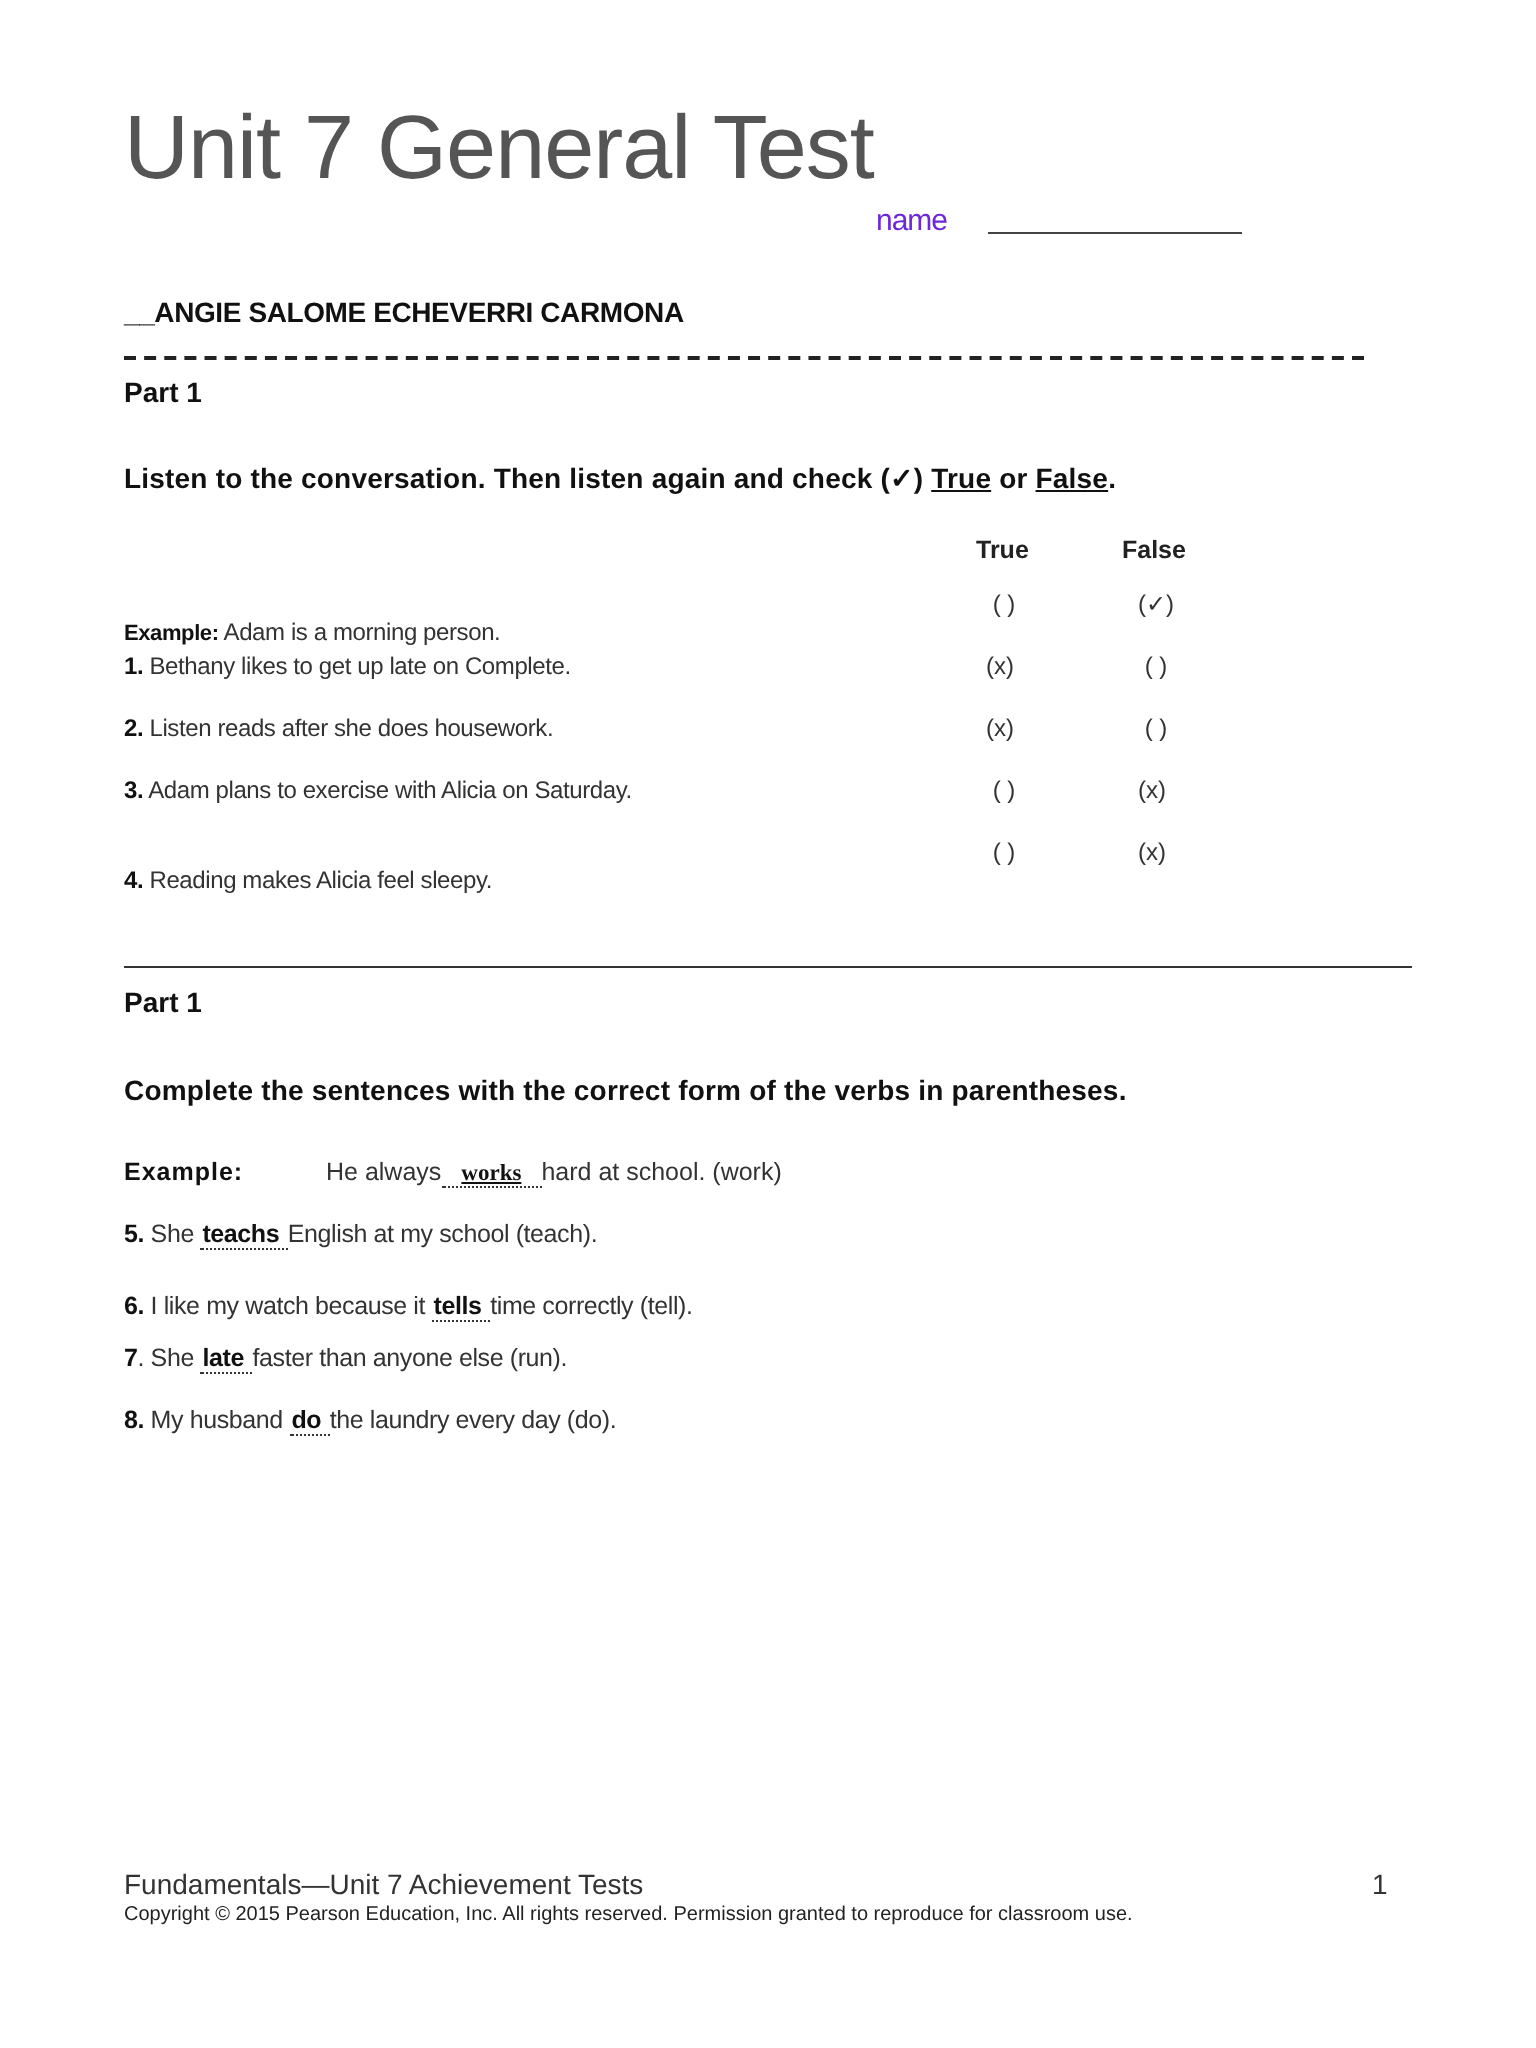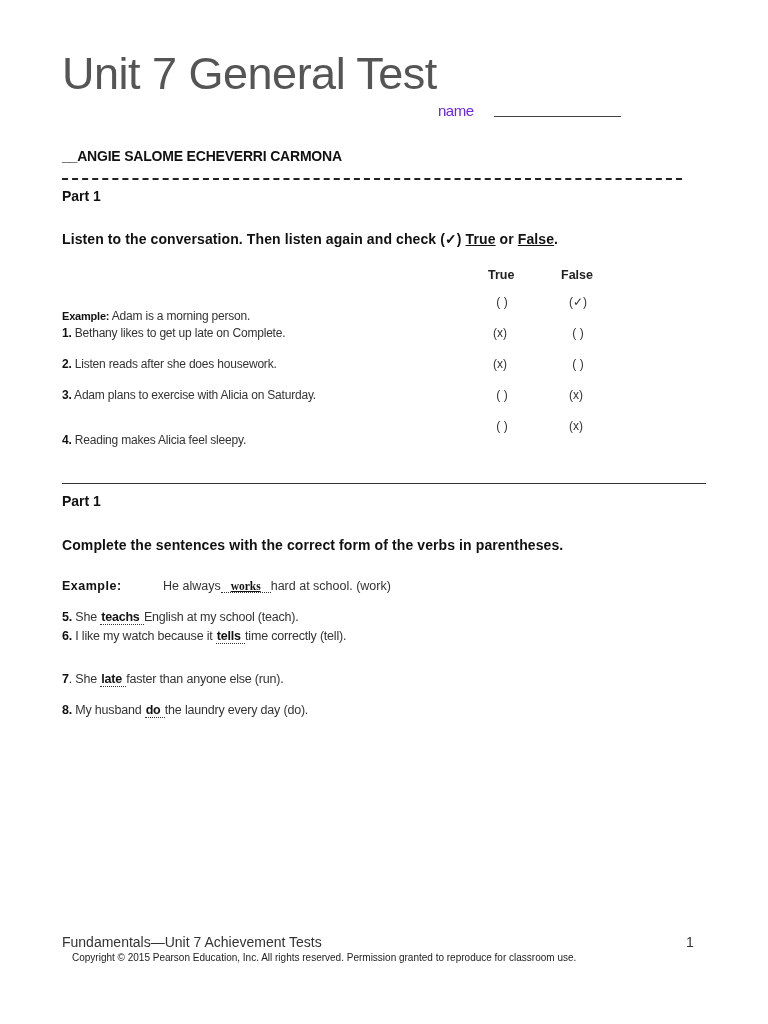--- a/index.html
+++ b/index.html
@@ -21,21 +21,21 @@
   .row-text b { color: #111; }
   .ex-label { font-size: 11px; font-weight: bold; color: #111; }
   .mark { font-size: 12px; color: #333; width: 30px; text-align: center; }
   .hr { left: 62px; top: 483px; width: 644px; border-bottom: 1px solid #333; }
   .p2-ex-label { left: 62px; top: 579px; font-size: 12.5px; font-weight: bold; color: #111; letter-spacing: 0.5px; }
   .p2-ex-text { left: 163px; top: 579px; font-size: 12.5px; color: #333; }
   .answer { font-weight: bold; color: #111; border-bottom: 1px dotted #333; padding: 0 1px; }
   .ex-answer { font-family: "Liberation Serif", serif; font-weight: bold; color: #111; border-bottom: 1px dotted #333; padding: 0 10px; font-size: 11.5px; text-decoration: underline; }
   .footer-left { left: 62px; top: 934px; font-size: 14px; color: #333; }
   .footer-page { left: 686px; top: 934px; font-size: 14px; color: #333; }
-  .copyright { left: 72px; top: 952px; font-size: 10px; color: #222; }
+  .copyright { left: 62px; top: 952px; font-size: 10px; color: #222; }
 </style>
 </head>
 <body>
 
 <div>
 
   <div class="abs title">Unit 7 General Test</div>
   <div class="abs name-label">name</div>
   <div class="abs name-line"></div>
 
@@ -87,21 +87,21 @@
 
   <div class="abs p2-ex-label">Example:</div>
   <div class="abs p2-ex-text">
     <span>He always</span><span class="ex-answer">works</span><span>hard at school. (work)</span>
   </div>
 
   <div class="abs row-text" style="top:610px; font-size:12.5px;">
     <b>5.</b><span> She </span><span class="answer">teachs </span><span>English at my school (teach).</span>
   </div>
 
-  <div class="abs row-text" style="top:629px; font-size:12.5px;">
+  <div class="abs row-text" style="top:646px; font-size:12.5px;">
     <b>6.</b><span> I like my watch because it </span><span class="answer">tells </span><span> time correctly (tell).</span>
   </div>
 
   <div class="abs row-text" style="top:672px; font-size:12.5px;">
     <b>7</b><span>. She </span><span class="answer">late </span><span>faster than anyone else (run).</span>
   </div>
 
   <div class="abs row-text" style="top:703px; font-size:12.5px;">
     <b>8.</b><span> My husband </span><span class="answer">do </span><span>the laundry every day (do).</span>
   </div>

